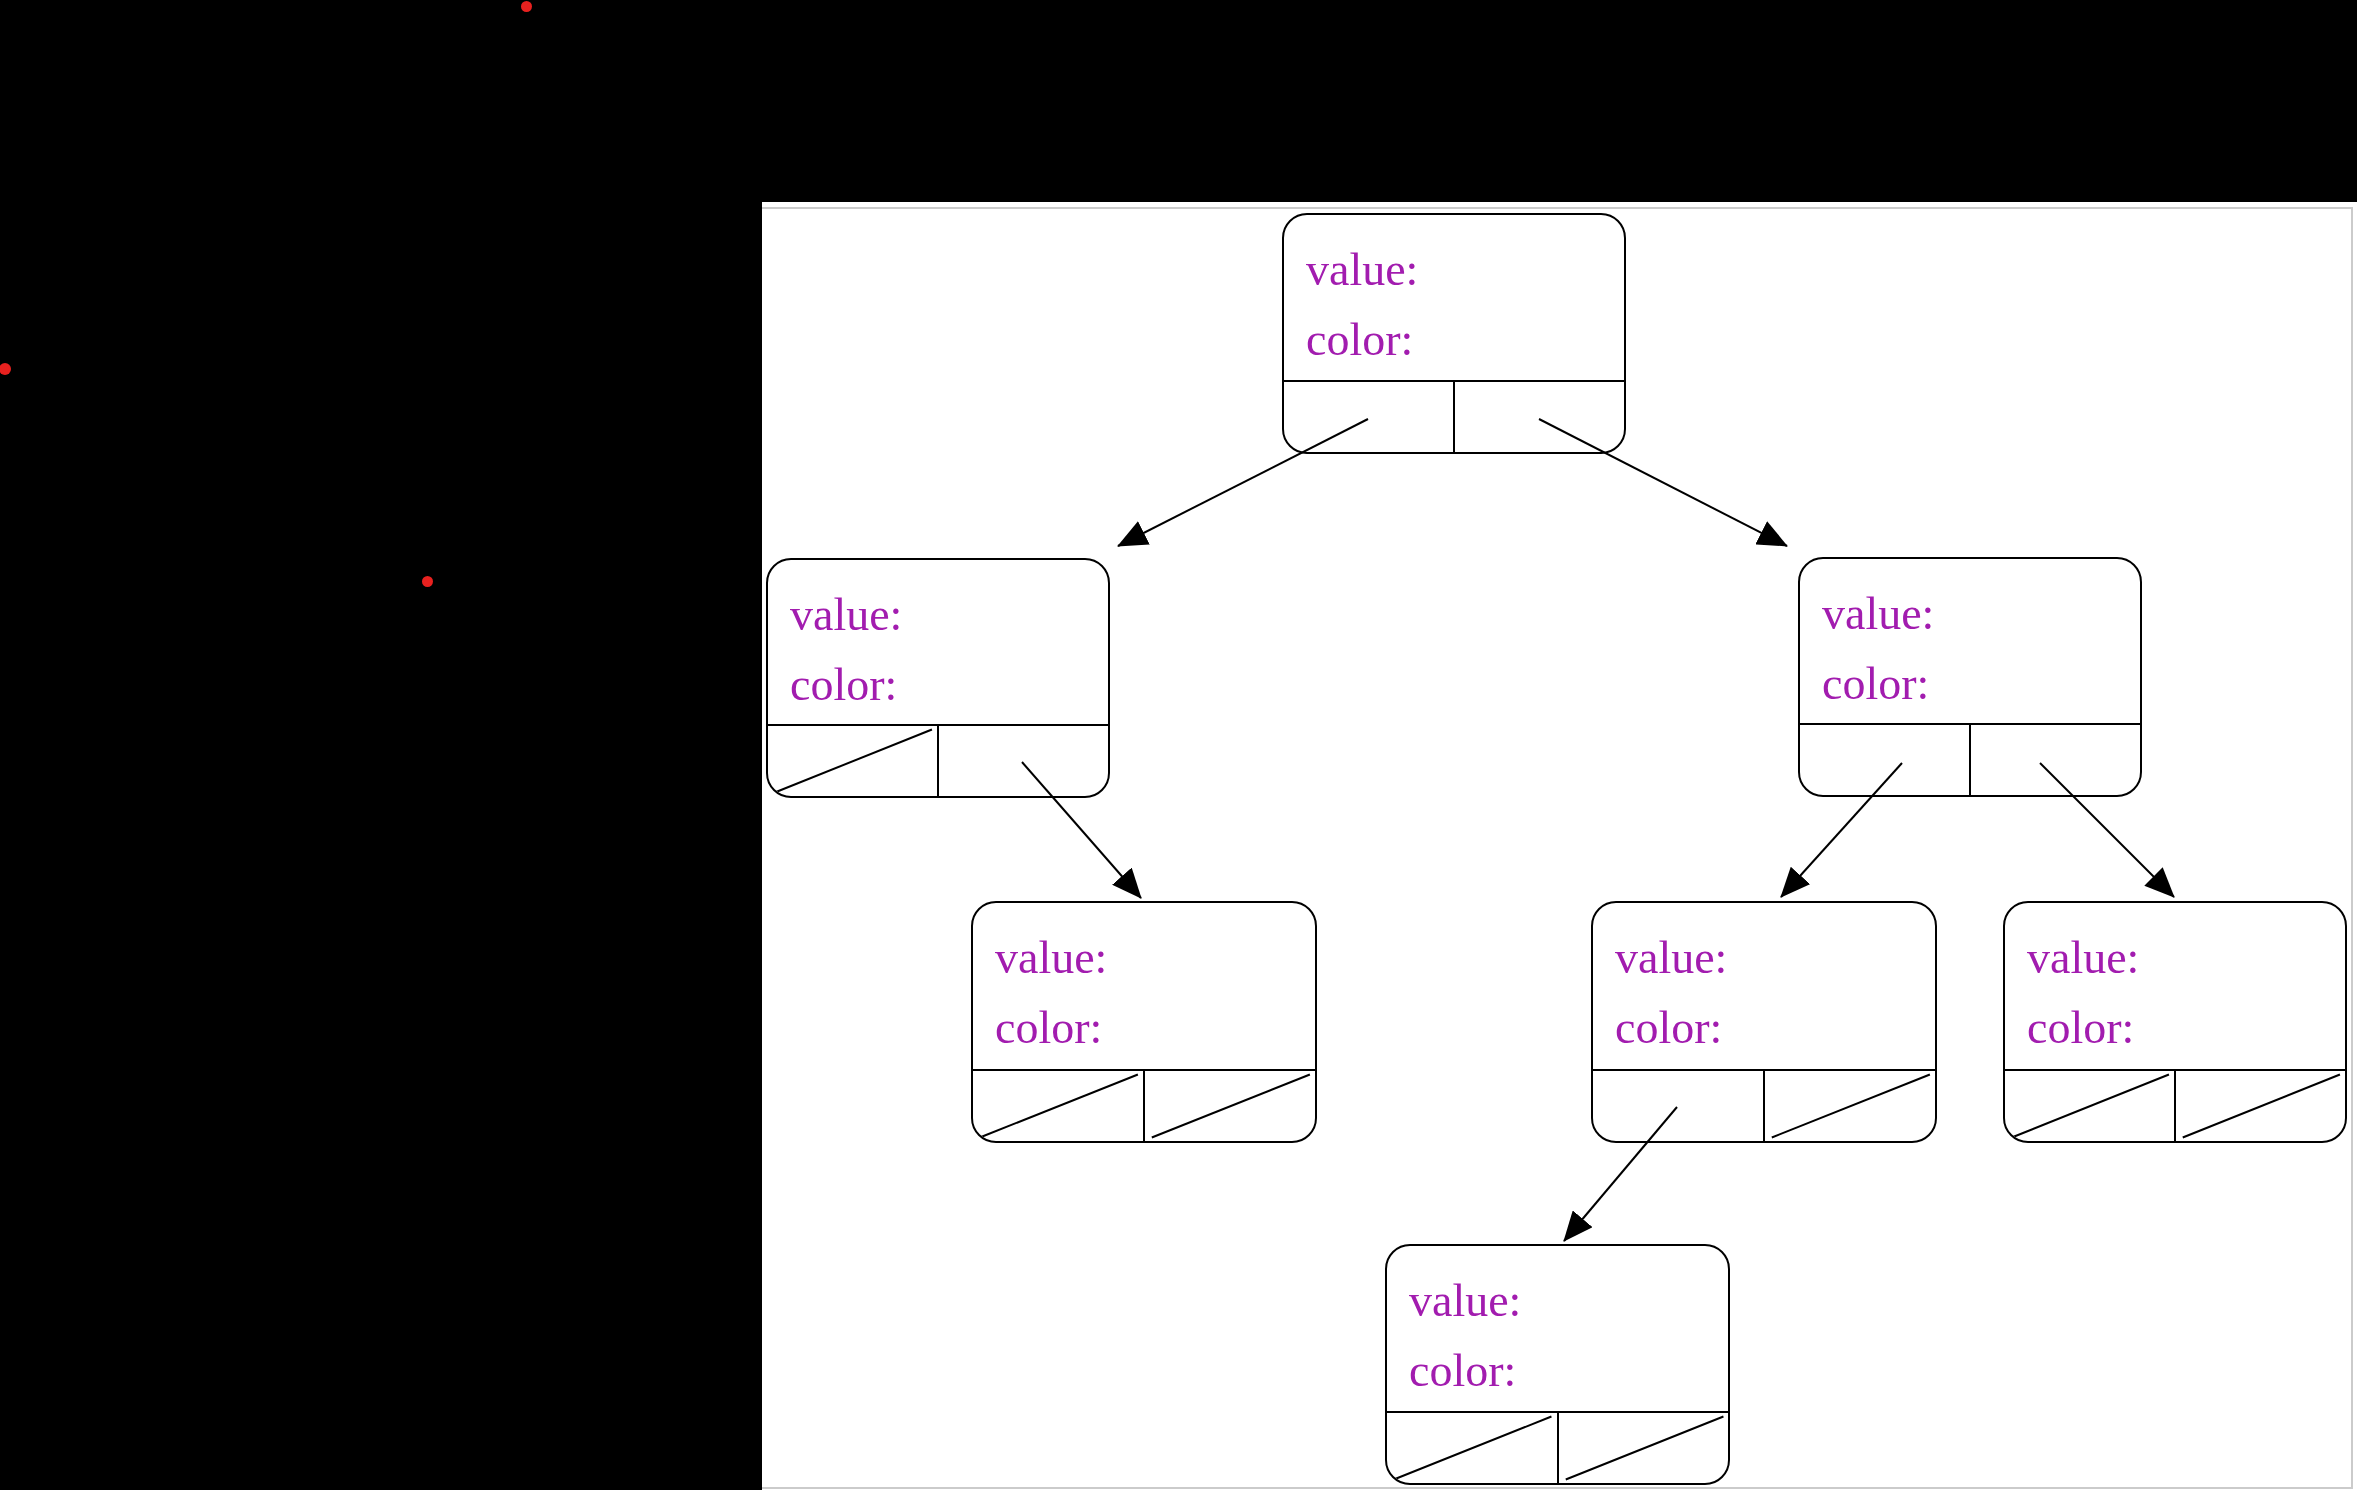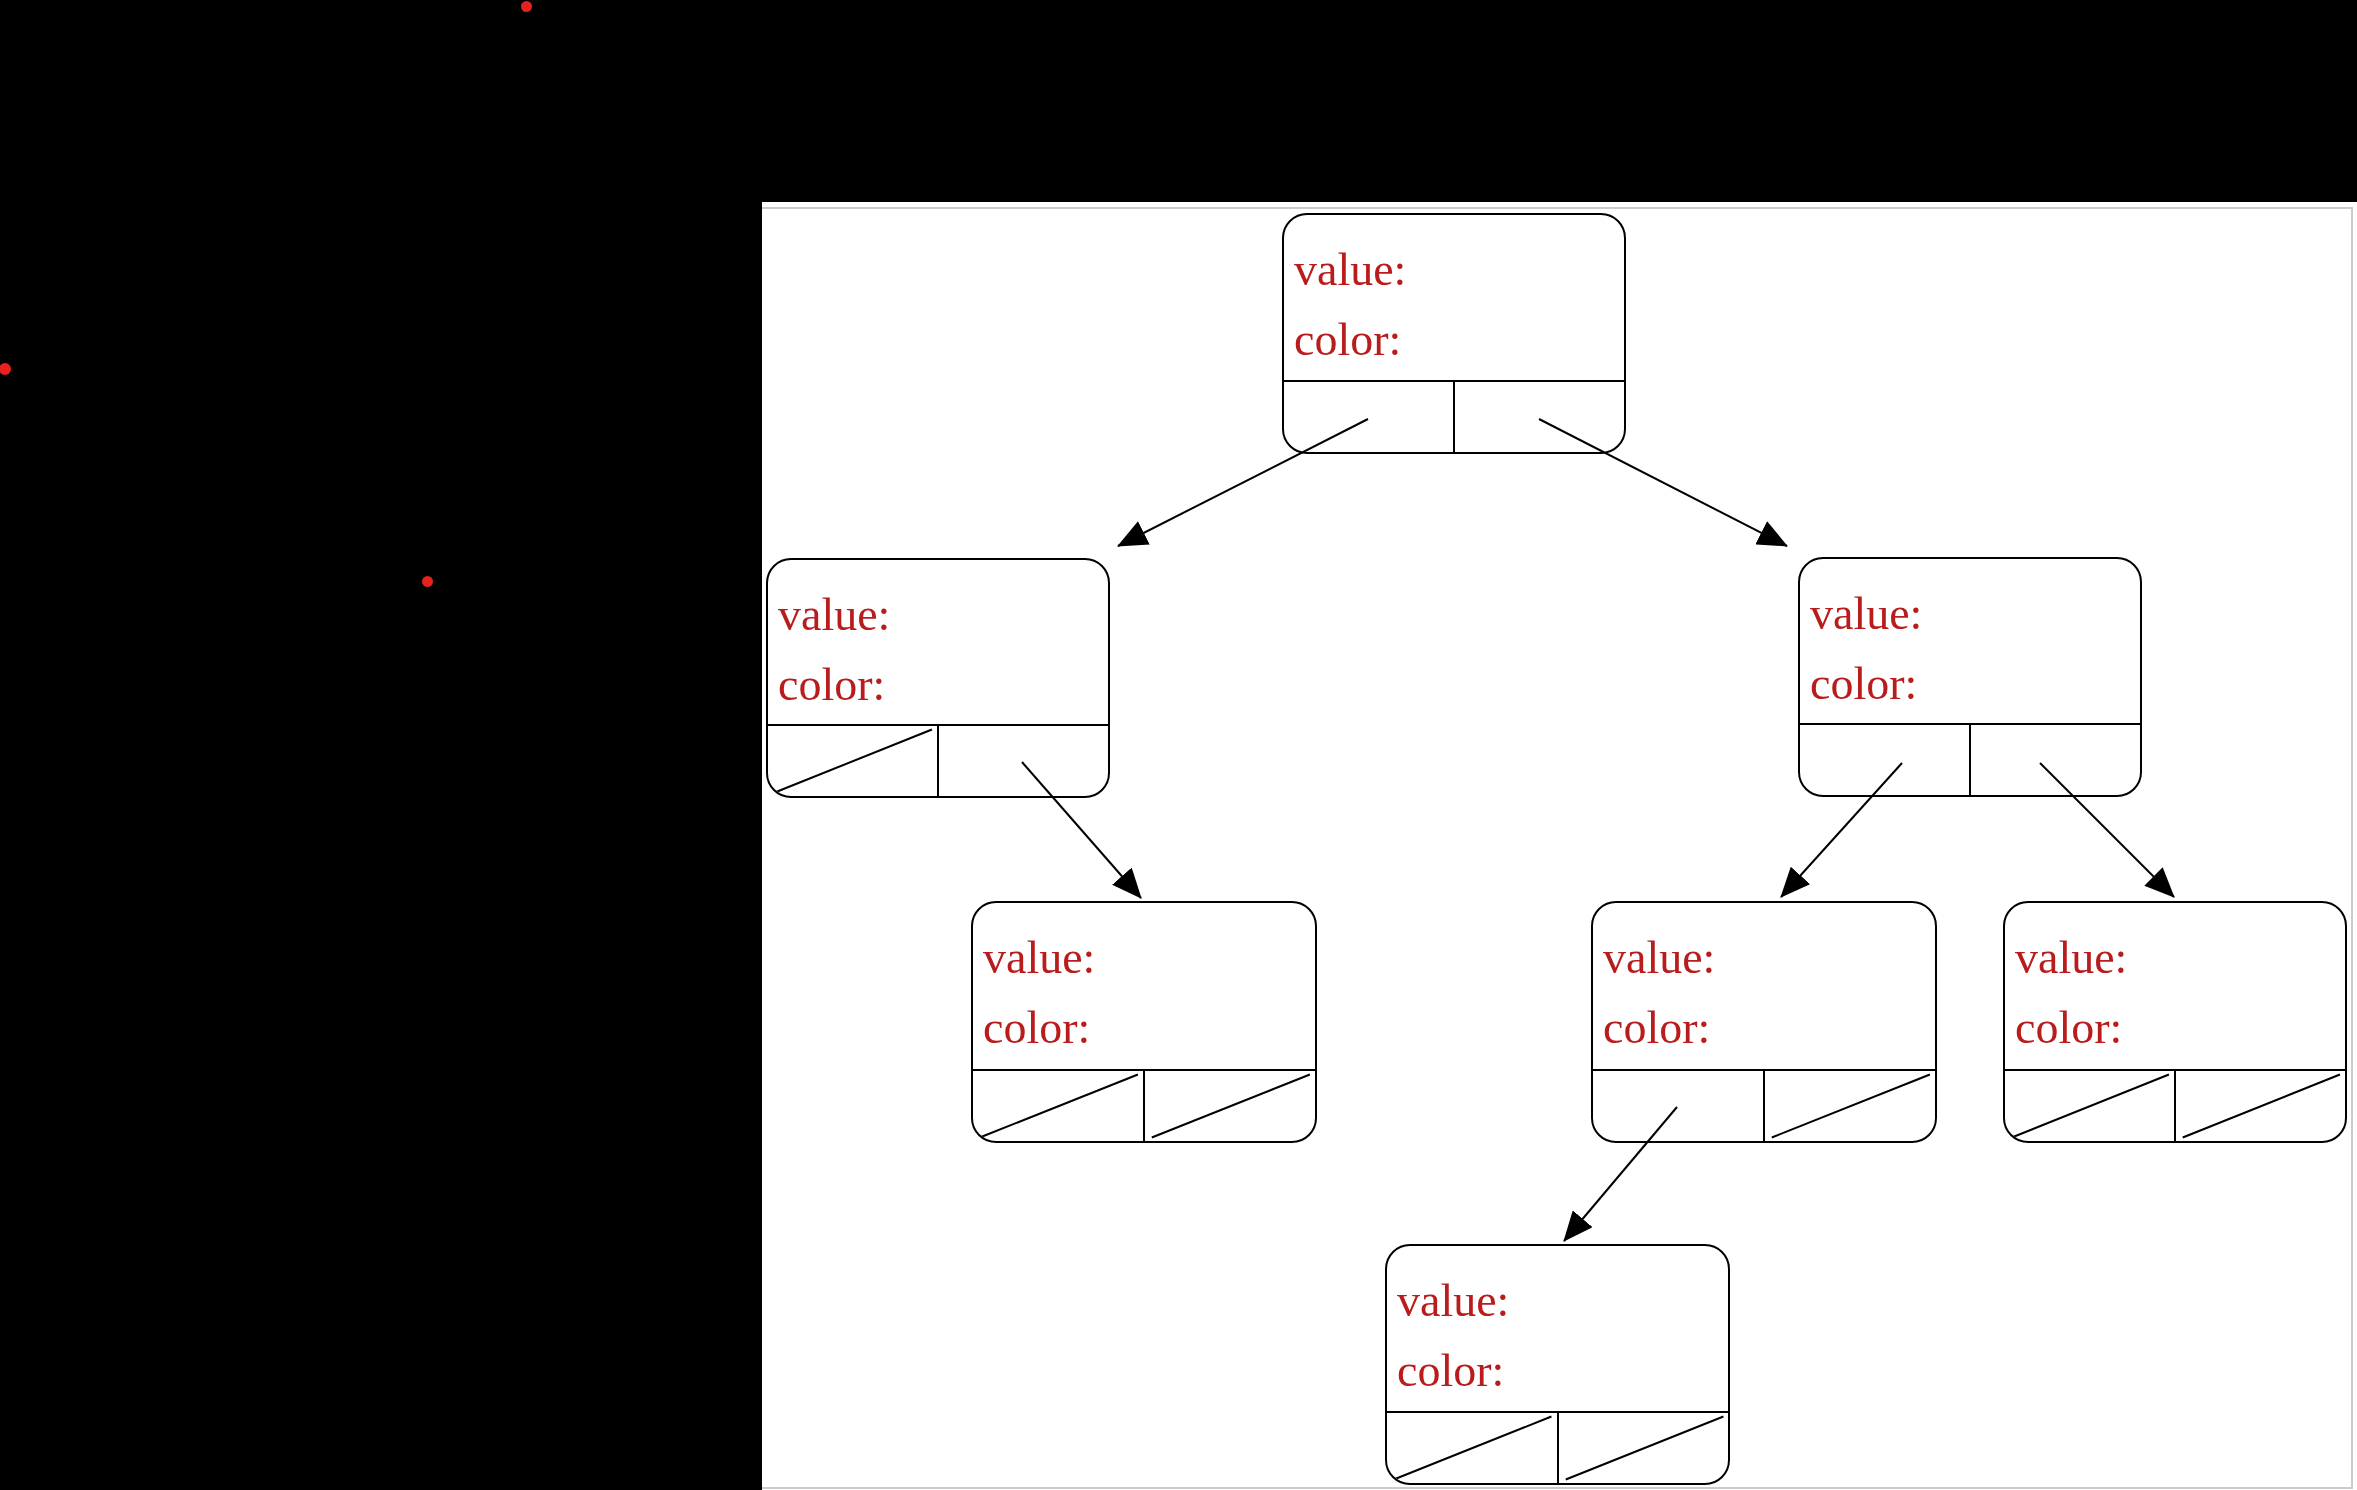--- a/index.html
+++ b/index.html
@@ -12,21 +12,21 @@
   #panel-inner-border {
     position:absolute; left:0; top:5px; right:4px; bottom:1px;
     border-style:solid; border-width:2px 2px 2px 0;
     pointer-events:none;
   }
   #nodes-layer { position:absolute; left:0; top:0; width:100%; height:100%; }
   .node {
     position:absolute; background:#fff; box-sizing:border-box;
     border:2px solid #000; border-radius:25px; overflow:hidden;
   }
-  .node-text { padding:20px 0 0 10px; font-size:46px; line-height:70px; color:#b91c1c; }
+  .node-text { padding:20px 0 0 22px; font-size:46px; line-height:70px; color:#a21caf; }
   .ptr-row {
     position:absolute; left:0; right:0; bottom:0; height:70px;
     border-top:2px solid #000; display:flex;
   }
   .cell { flex:1; position:relative; }
   .cell.left { border-right:2px solid #000; }
   .diag { position:absolute; left:0; top:0; width:100%; height:100%; display:block; }
   .diag line { stroke:#000; stroke-width:2; }
   #edges-svg { position:absolute; left:0; top:0; pointer-events:none; }
   #edges-svg line { stroke:#000; stroke-width:2; }

